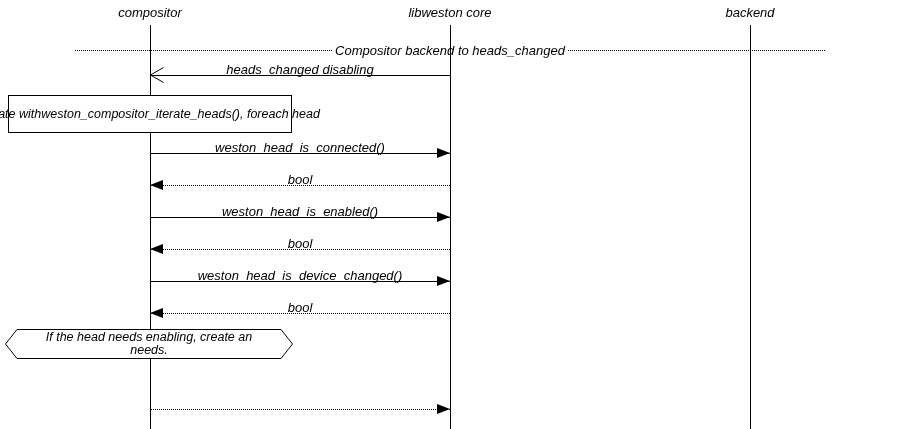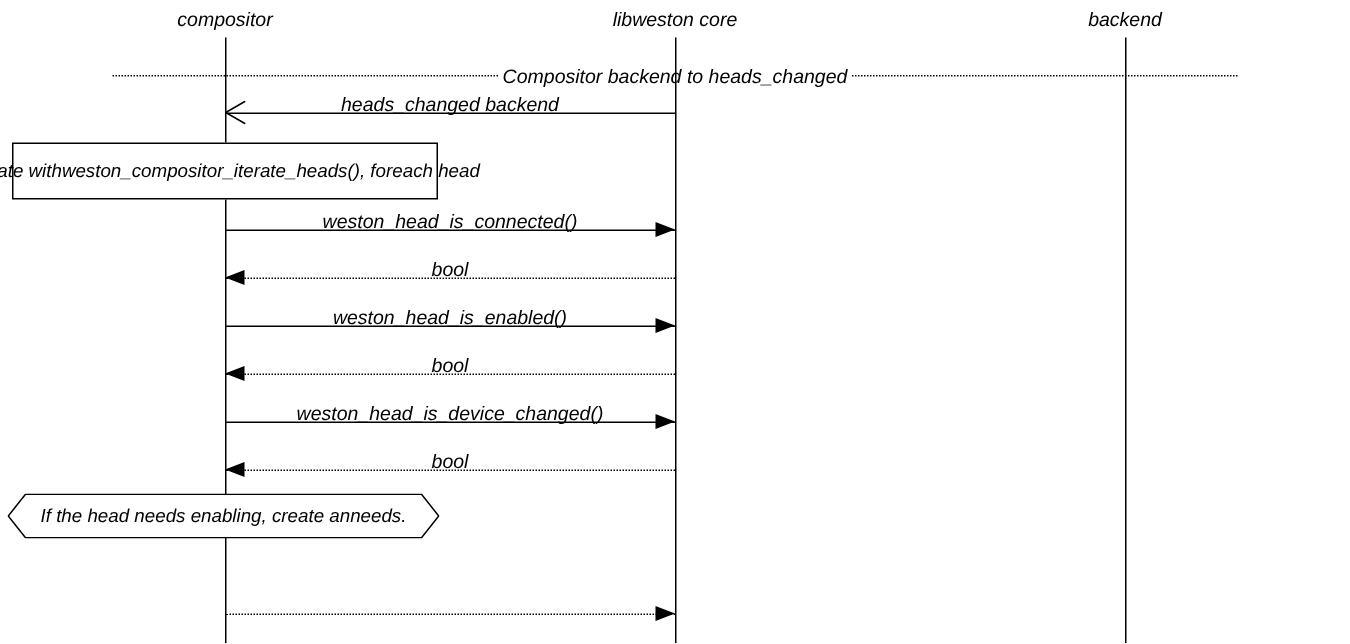--- a/index.html
+++ b/index.html
@@ -104,21 +104,21 @@
     align-items: center; justify-content: center;
     font-size: 12.5px; line-height: 12.4px;
     text-align: center;
   }
 
   
   .condition {
     position: absolute;
     left: 5px; width: 288px; height: 30px;
     z-index: 2;
-    display: flex; 
+    display: flex; flex-direction: column;
     align-items: center; justify-content: center;
     font-size: 12.5px; line-height: 13px;
     text-align: center;
   }
   .condition svg.hex-shape {
     position: absolute;
     left: 0; top: 0; width: 288px; height: 30px;
   }
   .cond-line { position: relative; z-index: 1; white-space: nowrap; }
   .note-line { white-space: nowrap; }
@@ -134,21 +134,21 @@
 
   <div class="lifeline" style="left:150px"></div>
   <div class="lifeline" style="left:450px"></div>
   <div class="lifeline" style="left:750px"></div>
 
   <div class="divider-seg" style="left:75px; width:257px"></div>
   <div class="divider-seg" style="left:568px; width:257px"></div>
   <div class="divider-label">Compositor backend to heads_changed</div>
 
   <div class="msg" style="top:60px">
-    <div class="msg-label">heads_changed backend</div>
+    <div class="msg-label">heads_changed disabling</div>
     <svg class="arrow-open-left" viewBox="0 0 14 16">
       <polyline points="13.5,0.5 0.5,8 13.5,15.5" fill="none" stroke="#000" stroke-width="1"></polyline>
     </svg>
   </div>
 
   <div class="note-box">
     <div class="note-line">Iterate with</div>
     <div class="note-line">weston_compositor_iterate_heads(), for</div>
     <div class="note-line">each head</div>
   </div>

